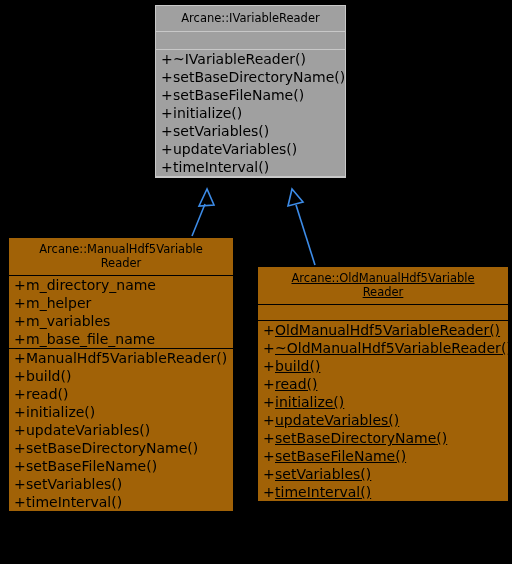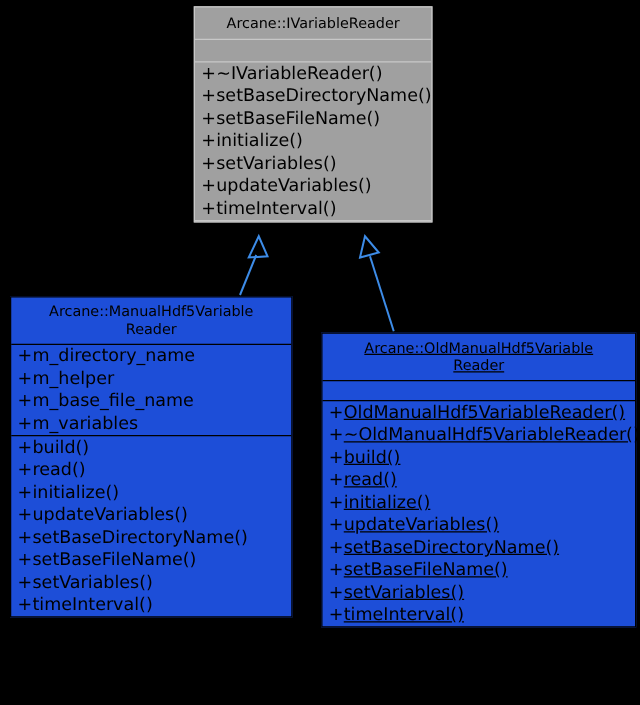--- a/index.html
+++ b/index.html
@@ -24,21 +24,21 @@
     position: absolute;
     left: 0; top: 0;
     width: 512px;
     height: 564px;
     pointer-events: none;
   }
   .uml-class {
     position: absolute;
     box-sizing: border-box;
     border: 1px solid #000000;
-    background: #1d4ed8;
+    background: #a16207;
     font-size: 11.5px;
     line-height: 1.0;
     color: #000000;
   }
   .uml-class.base {
     background: #a0a0a0;
     border: 1px solid #c8c8c8;
   }
   .class-title {
     text-align: center;
@@ -133,27 +133,30 @@
   <div class="uml-class" id="cls-manual">
     <div class="class-title"><span>Arcane::ManualHdf5Variable</span><br><span>Reader</span></div>
     <div class="compartment">
       <span class="member">
         <span class="vis">+</span><span>m_directory_name</span>
       </span>
       <span class="member">
         <span class="vis">+</span><span>m_helper</span>
       </span>
       <span class="member">
+        <span class="vis">+</span><span>m_variables</span>
+      </span>
+      <span class="member">
         <span class="vis">+</span><span>m_base_file_name</span>
       </span>
-      <span class="member">
-        <span class="vis">+</span><span>m_variables</span>
-      </span>
     </div>
     <div class="compartment last">
+      <span class="member">
+        <span class="vis">+</span><span>ManualHdf5VariableReader()</span>
+      </span>
       <span class="member">
         <span class="vis">+</span><span>build()</span>
       </span>
       <span class="member">
         <span class="vis">+</span><span>read()</span>
       </span>
       <span class="member">
         <span class="vis">+</span><span>initialize()</span>
       </span>
       <span class="member">

